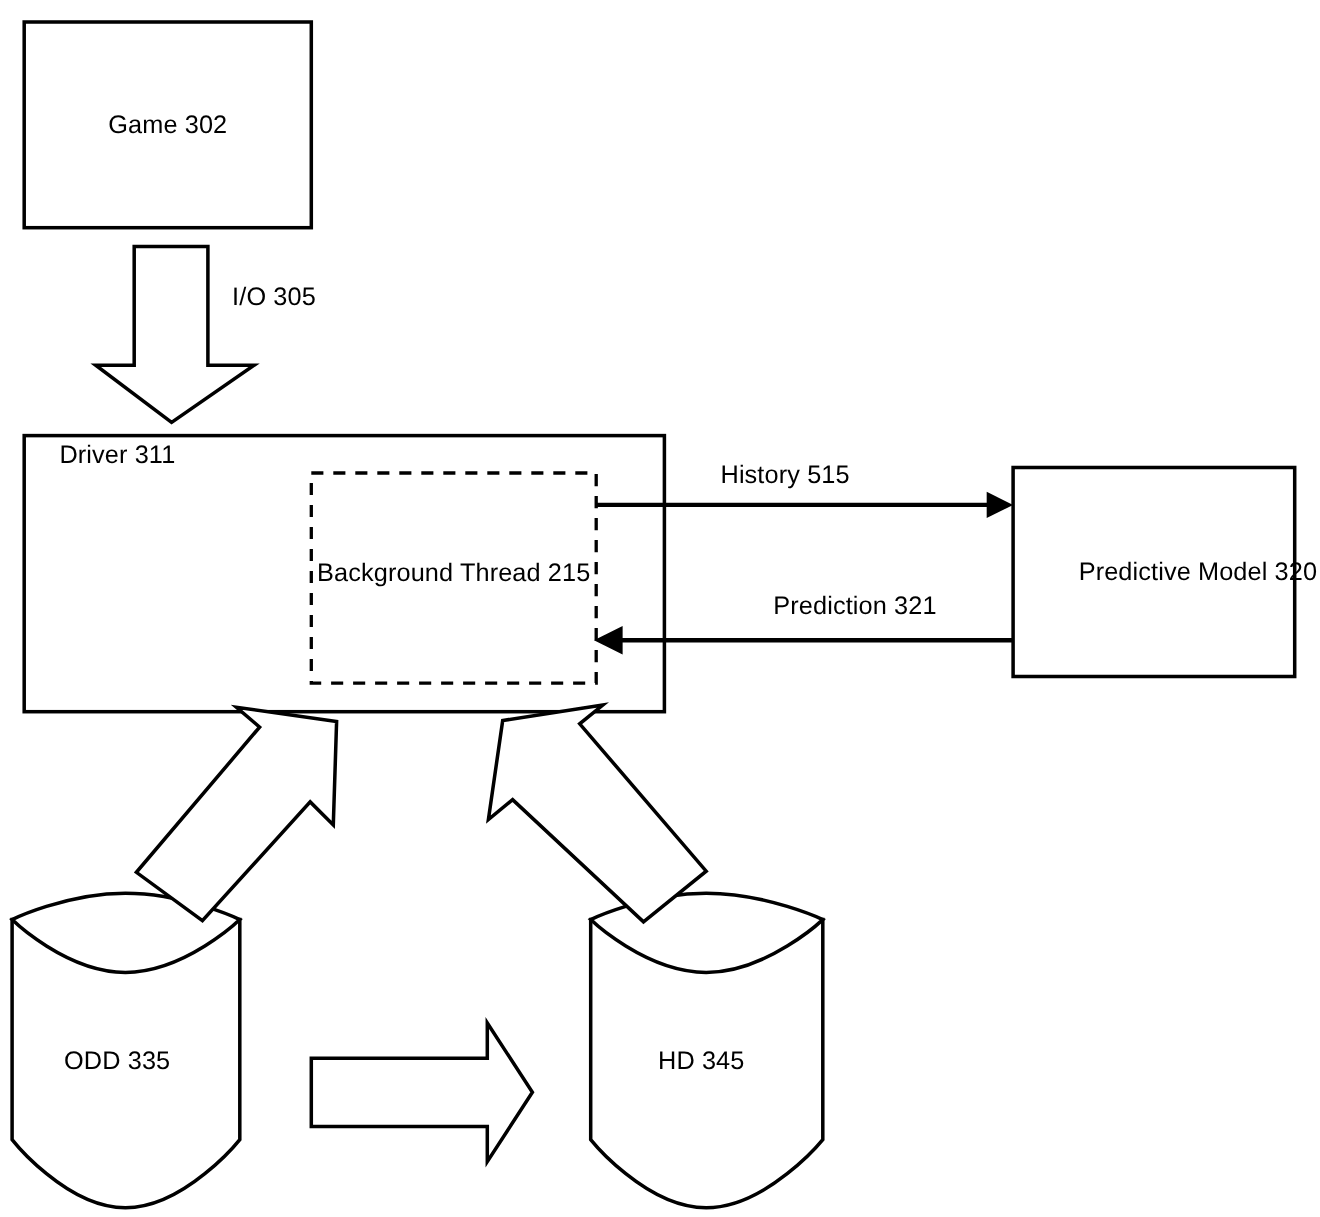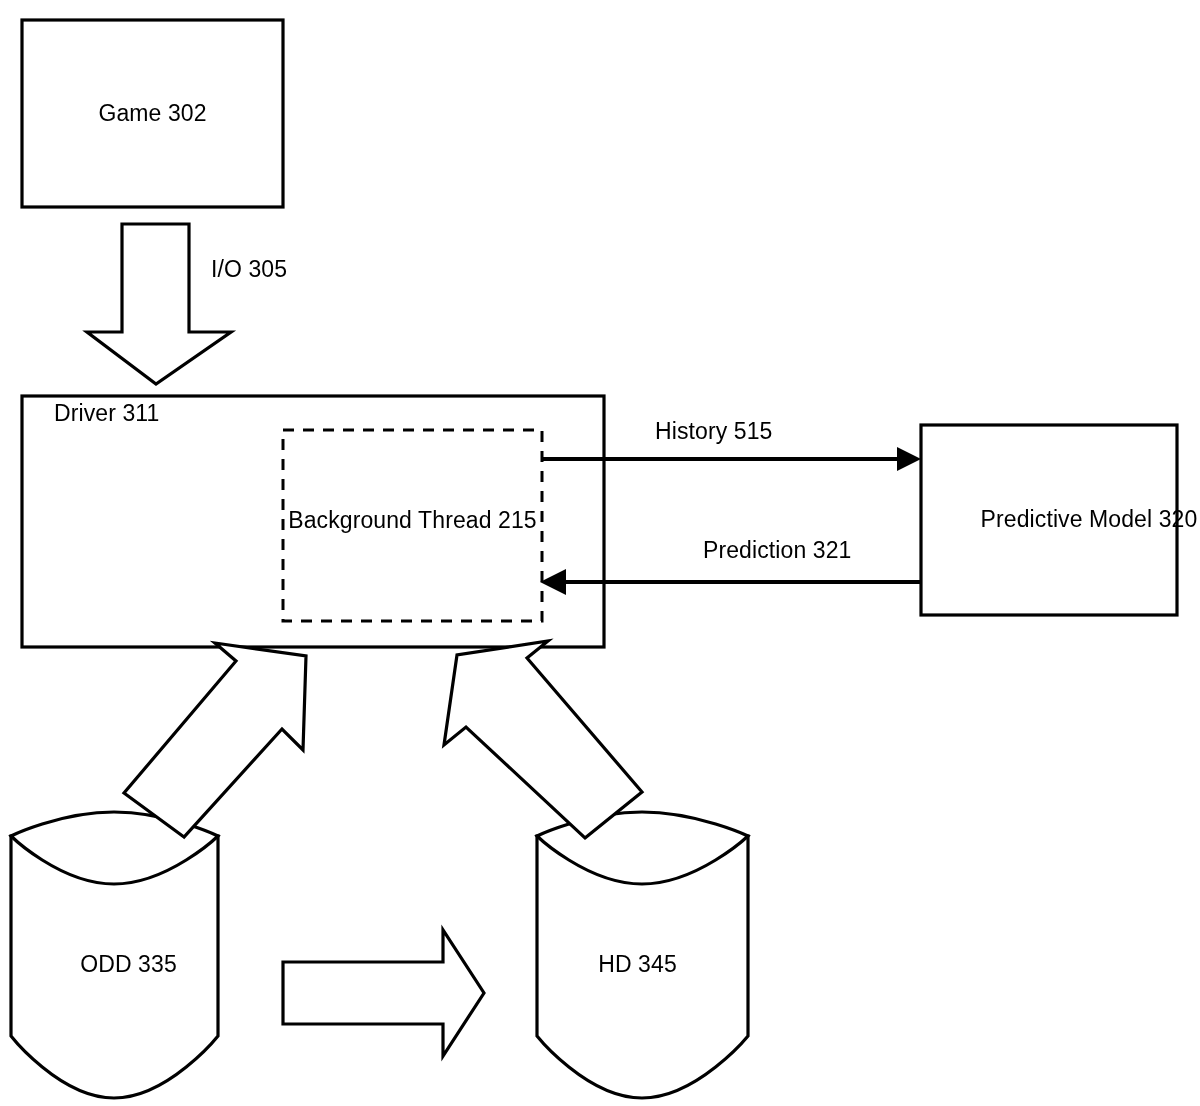--- a/index.html
+++ b/index.html
@@ -158,17 +158,17 @@
   <div class="fig-label" style="left: 33px; top: 402px; margin-left: 21px;">Driver 311</div>
 
   <div class="fig-label label-centered" style="left: 283px; top: 509px; width: 259px;">Background Thread 215</div>
 
   <div class="fig-label" style="left: 655px; top: 420px;">History 515</div>
 
   <div class="fig-label" style="left: 669px; top: 539px; margin-left: 34px;">Prediction 321</div>
 
   <div class="fig-label label-centered" style="left: 961px; top: 508px; width: 256px;">Predictive Model 320</div>
 
-  <div class="fig-label label-centered" style="left: 25px; top: 953px; width: 207px;">ODD 335</div>
+  <div class="fig-label label-centered" style="left: 3px; top: 953px; width: 207px;">ODD 335</div>
 
   <div class="fig-label label-centered" style="left: 537px; top: 953px; width: 201px;">HD 345</div>
 
 </div>
 
 </body></html>

